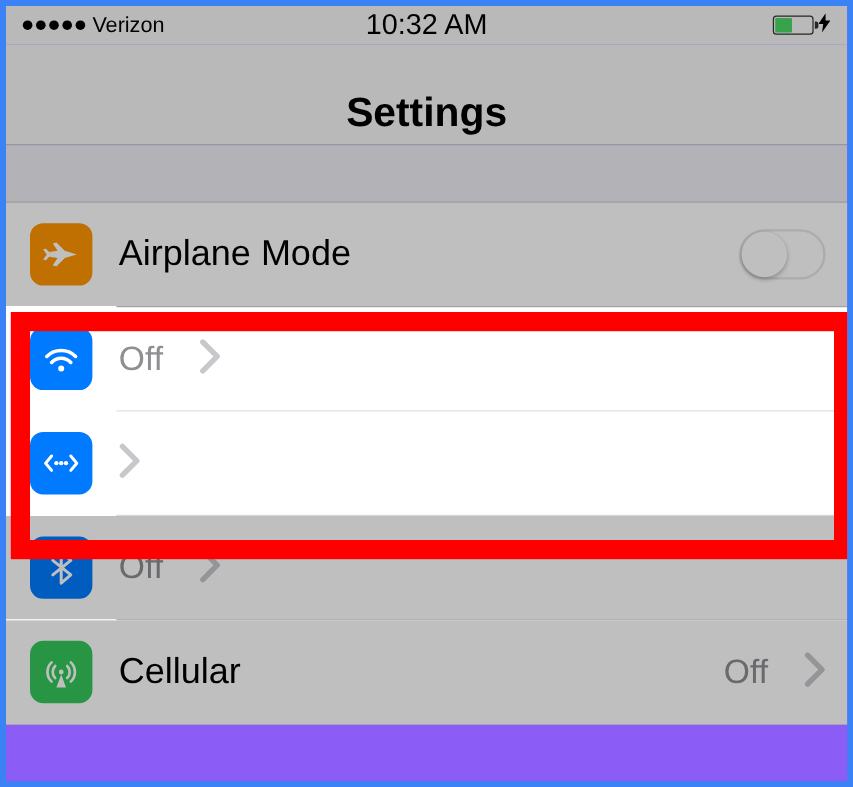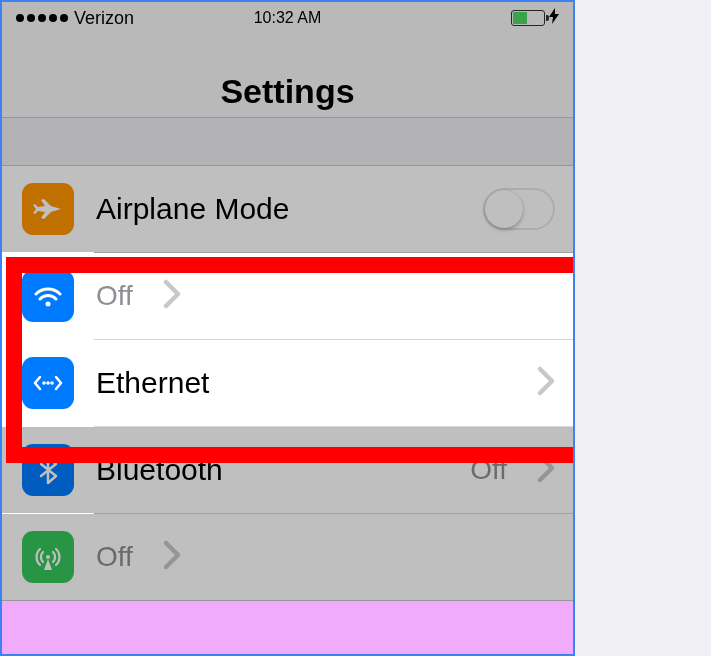--- a/index.html
+++ b/index.html
@@ -1,26 +1,26 @@
 <!DOCTYPE html>
 <html><head>
 <meta charset="utf-8">
 <style>
   * { box-sizing: border-box; margin: 0; padding: 0; }
   html, body { width: 711px; height: 656px; font-family: -apple-system, "Helvetica Neue", Arial, sans-serif; background: #efeff4; }
-  .screen { position: relative; width: 575px; height: 656px; background: #f0abfc; overflow: hidden; border: 2px solid #3b82f6; }
+  .screen { position: relative; width: 711px; height: 656px; background: #8b5cf6; overflow: hidden; border: 5px solid #3b82f6; }
   
   .dim { filter: brightness(0.75); }
   
   .status-bar { display: flex; align-items: center; justify-content: space-between; height: 32px; padding: 0 14px; background: #f7f7f7; font-size: 18px; color: #000; }
   .status-left { display: flex; align-items: center; gap: 6px; }
   .signal-dots { display: flex; gap: 3px; }
   .signal-dots .dot { width: 8px; height: 8px; border-radius: 50%; background: #000; }
   .carrier { font-size: 18px; }
-  .status-center { font-size: 16px; font-weight: 500; position:absolute; left:50%; transform:translateX(-50%); }
+  .status-center { font-size: 24px; font-weight: 500; position:absolute; left:50%; transform:translateX(-50%); }
   .status-right { display: flex; align-items: center; gap: 4px; }
   .battery { width: 34px; height: 16px; border: 1.5px solid #333; border-radius: 3px; position: relative; }
   .battery::after { content: ""; position: absolute; right: -5px; top: 4px; width: 3px; height: 6px; background: #333; border-radius: 0 2px 2px 0; }
   .battery-fill { position: absolute; left: 1px; top: 1px; bottom: 1px; width: 45%; background: #4cd964; border-radius: 1px; }
   .bolt { font-size: 16px; color: #000; }
   
   .title-bar { height: 84px; display: flex; align-items: center; justify-content: center; background: #f7f7f7; border-bottom: 1px solid #c9c9ce; }
   .title-bar h1 { font-size: 34px; font-weight: 600; margin-top: 32px; }
   
   .gap { height: 48px; background: #efeff4; border-bottom: 1px solid #c9c9ce; }
@@ -126,39 +126,37 @@
             <g stroke="#fff" stroke-width="2.5" fill="none" stroke-linecap="round" stroke-linejoin="round">
               <path d="M9 11 L4 17 L9 23"></path>
               <path d="M25 11 L30 17 L25 23"></path>
             </g>
             <circle cx="13" cy="17" r="1.8" fill="#fff"></circle>
             <circle cx="17" cy="17" r="1.8" fill="#fff"></circle>
             <circle cx="21" cy="17" r="1.8" fill="#fff"></circle>
           </svg>
       </div>
       <div class="row-inner">
-        <span class="label">Ethernet</span>
         <span class="chevron">
           <svg viewBox="0 0 12 20">
               <path d="M2 2 L10 10 L2 18" fill="none" stroke="#c7c7cc" stroke-width="3" stroke-linecap="round" stroke-linejoin="round"></path>
             </svg>
         </span>
       </div>
     </div>
 
     <div class="sep-indent"></div>
 
     <div class="row dim">
       <div class="icon-box blue">
         <svg viewBox="0 0 34 34">
             <path d="M17 4 L17 30 L25 23 L10 11 M17 4 L25 11 L10 23" fill="none" stroke="#fff" stroke-width="2.5" stroke-linejoin="round" stroke-linecap="round"></path>
           </svg>
       </div>
       <div class="row-inner">
-        <span class="label">Bluetooth</span>
         <span class="value">Off</span>
         <span class="chevron">
           <svg viewBox="0 0 12 20">
               <path d="M2 2 L10 10 L2 18" fill="none" stroke="#c7c7cc" stroke-width="3" stroke-linecap="round" stroke-linejoin="round"></path>
             </svg>
         </span>
       </div>
     </div>
 
     <div class="sep-indent dim"></div>
@@ -170,20 +168,21 @@
               <path d="M9 9 A11 11 0 0 0 9 25"></path>
               <path d="M12 12 A7 7 0 0 0 12 22"></path>
               <path d="M25 9 A11 11 0 0 1 25 25"></path>
               <path d="M22 12 A7 7 0 0 1 22 22"></path>
             </g>
             <circle cx="17" cy="17" r="2" fill="#fff"></circle>
             <path d="M17 19 L13 30 L21 30 Z" fill="#fff"></path>
           </svg>
       </div>
       <div class="row-inner">
+        <span class="label">Cellular</span>
         <span class="value">Off</span>
         <span class="chevron">
           <svg viewBox="0 0 12 20">
               <path d="M2 2 L10 10 L2 18" fill="none" stroke="#c7c7cc" stroke-width="3" stroke-linecap="round" stroke-linejoin="round"></path>
             </svg>
         </span>
       </div>
     </div>
 
     <div style="border-top:1px solid #c9c9ce;" class="dim"></div>

